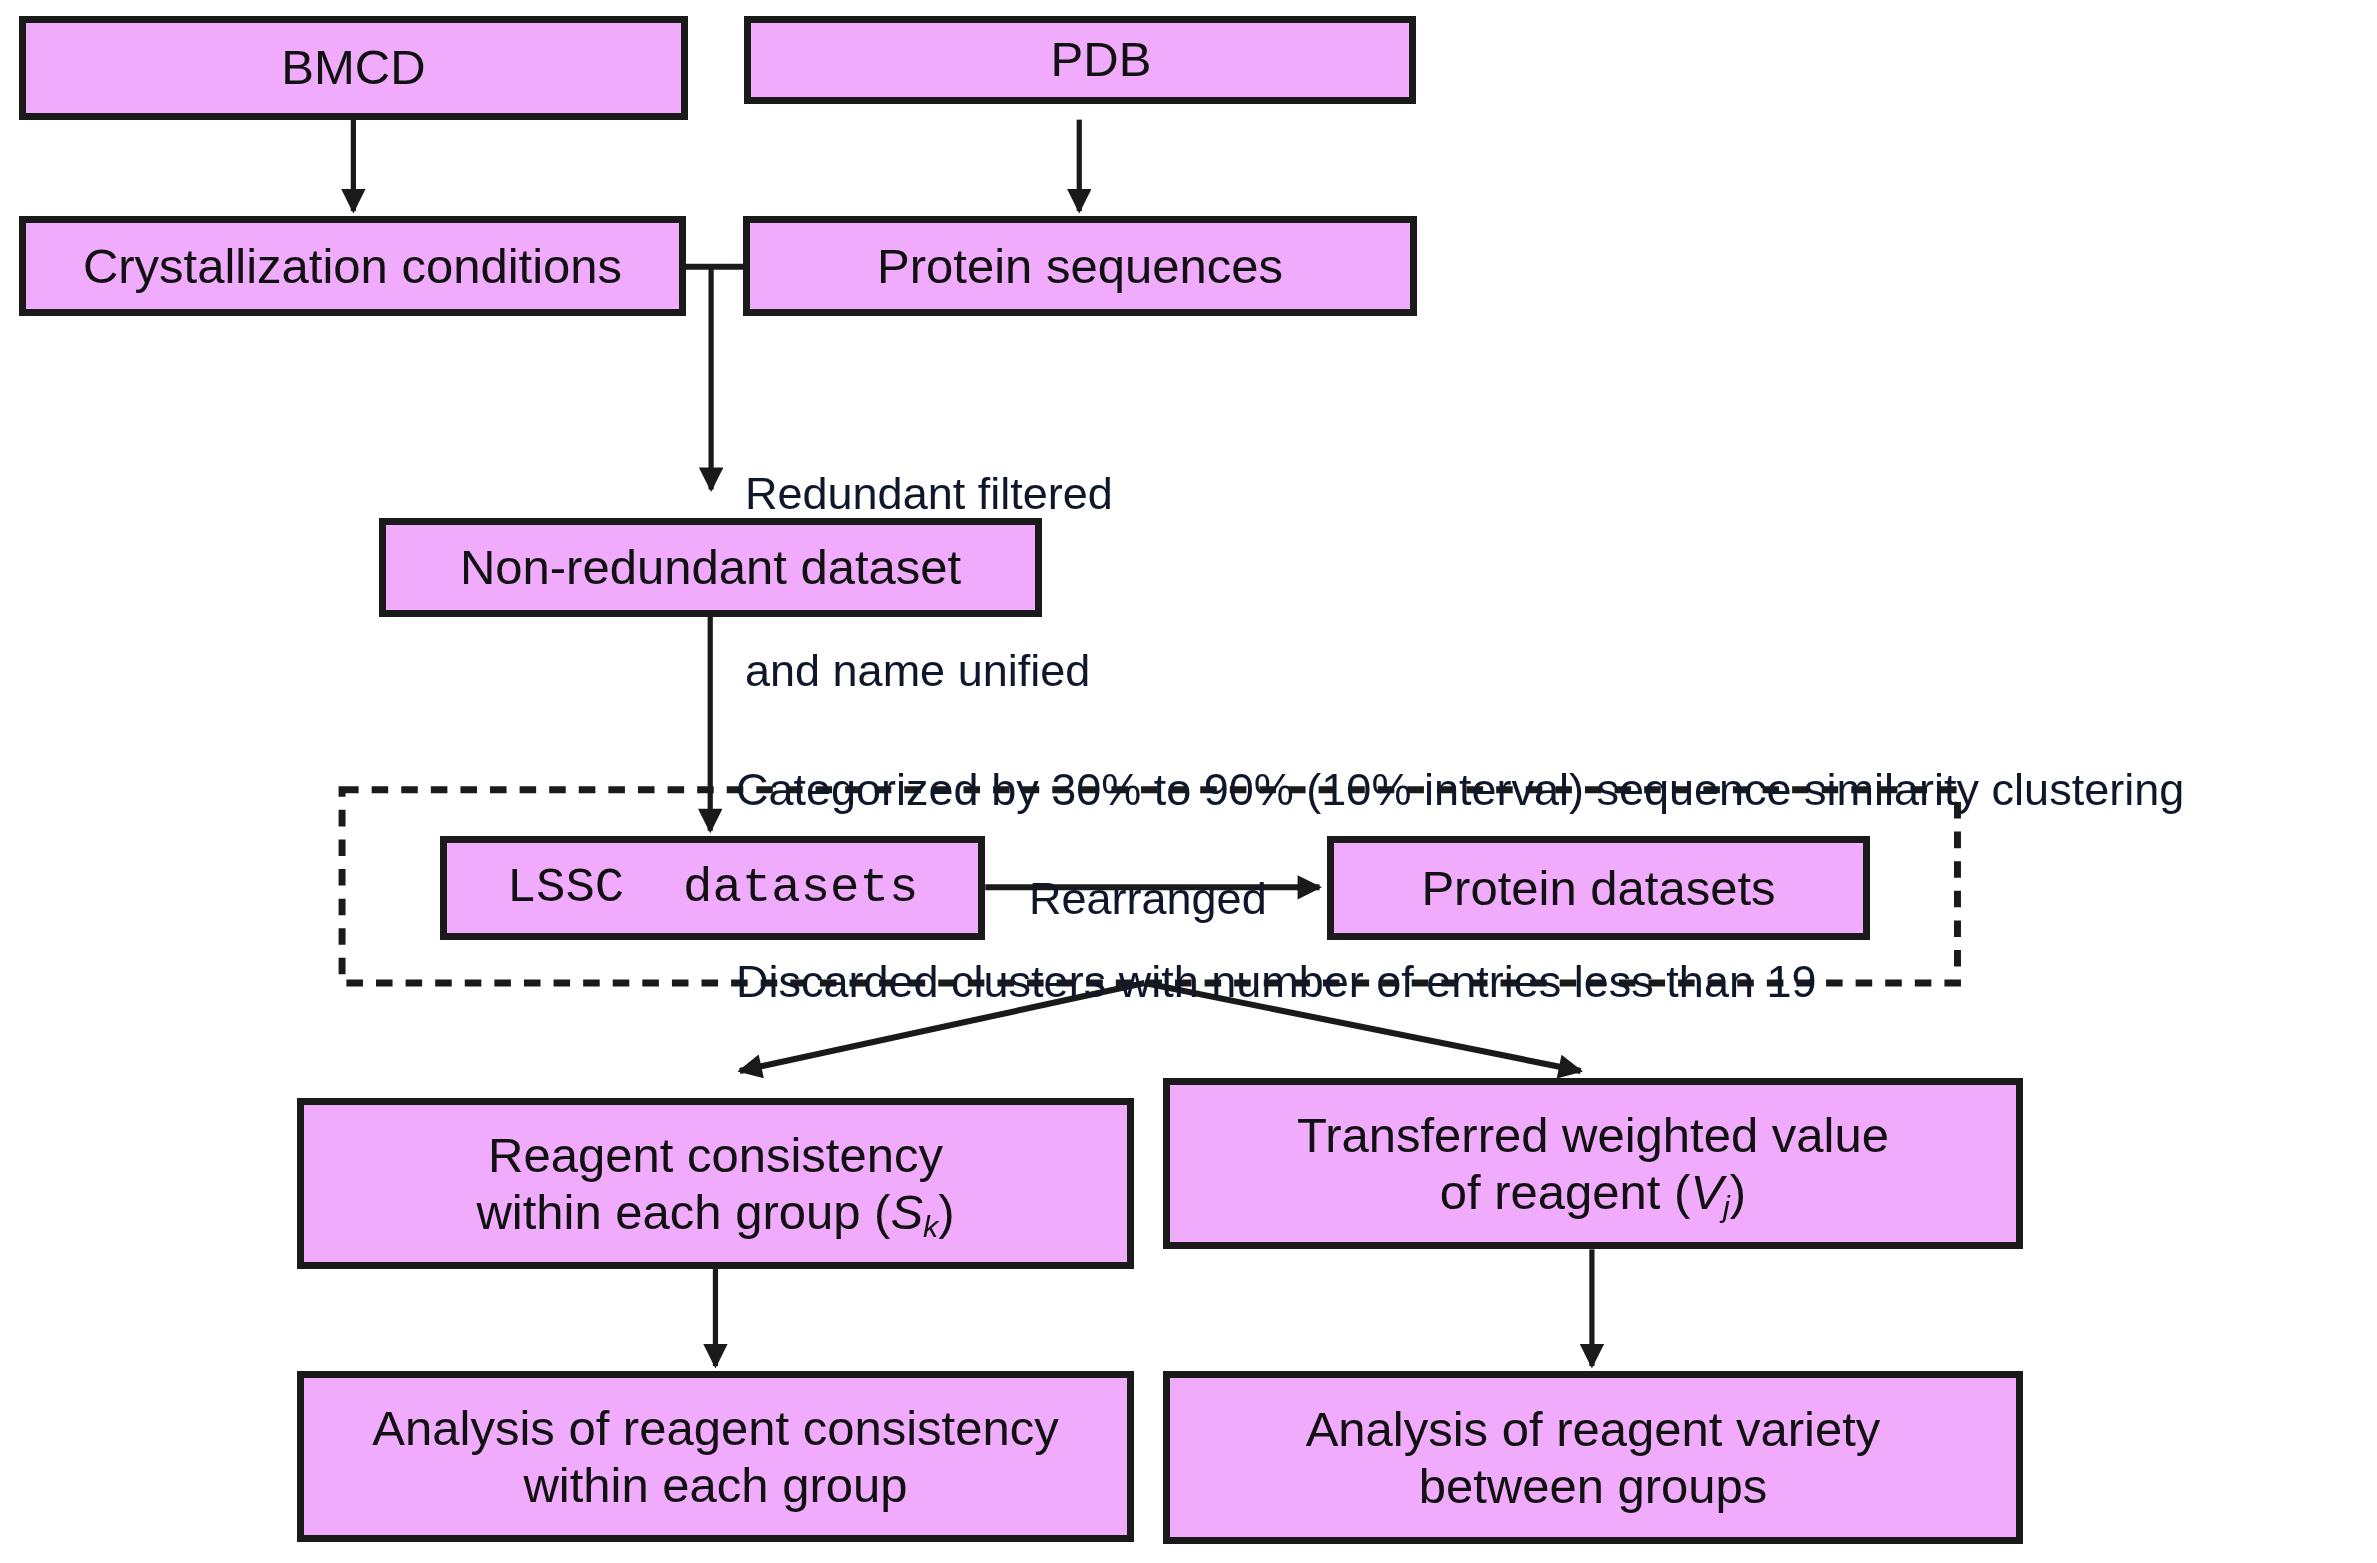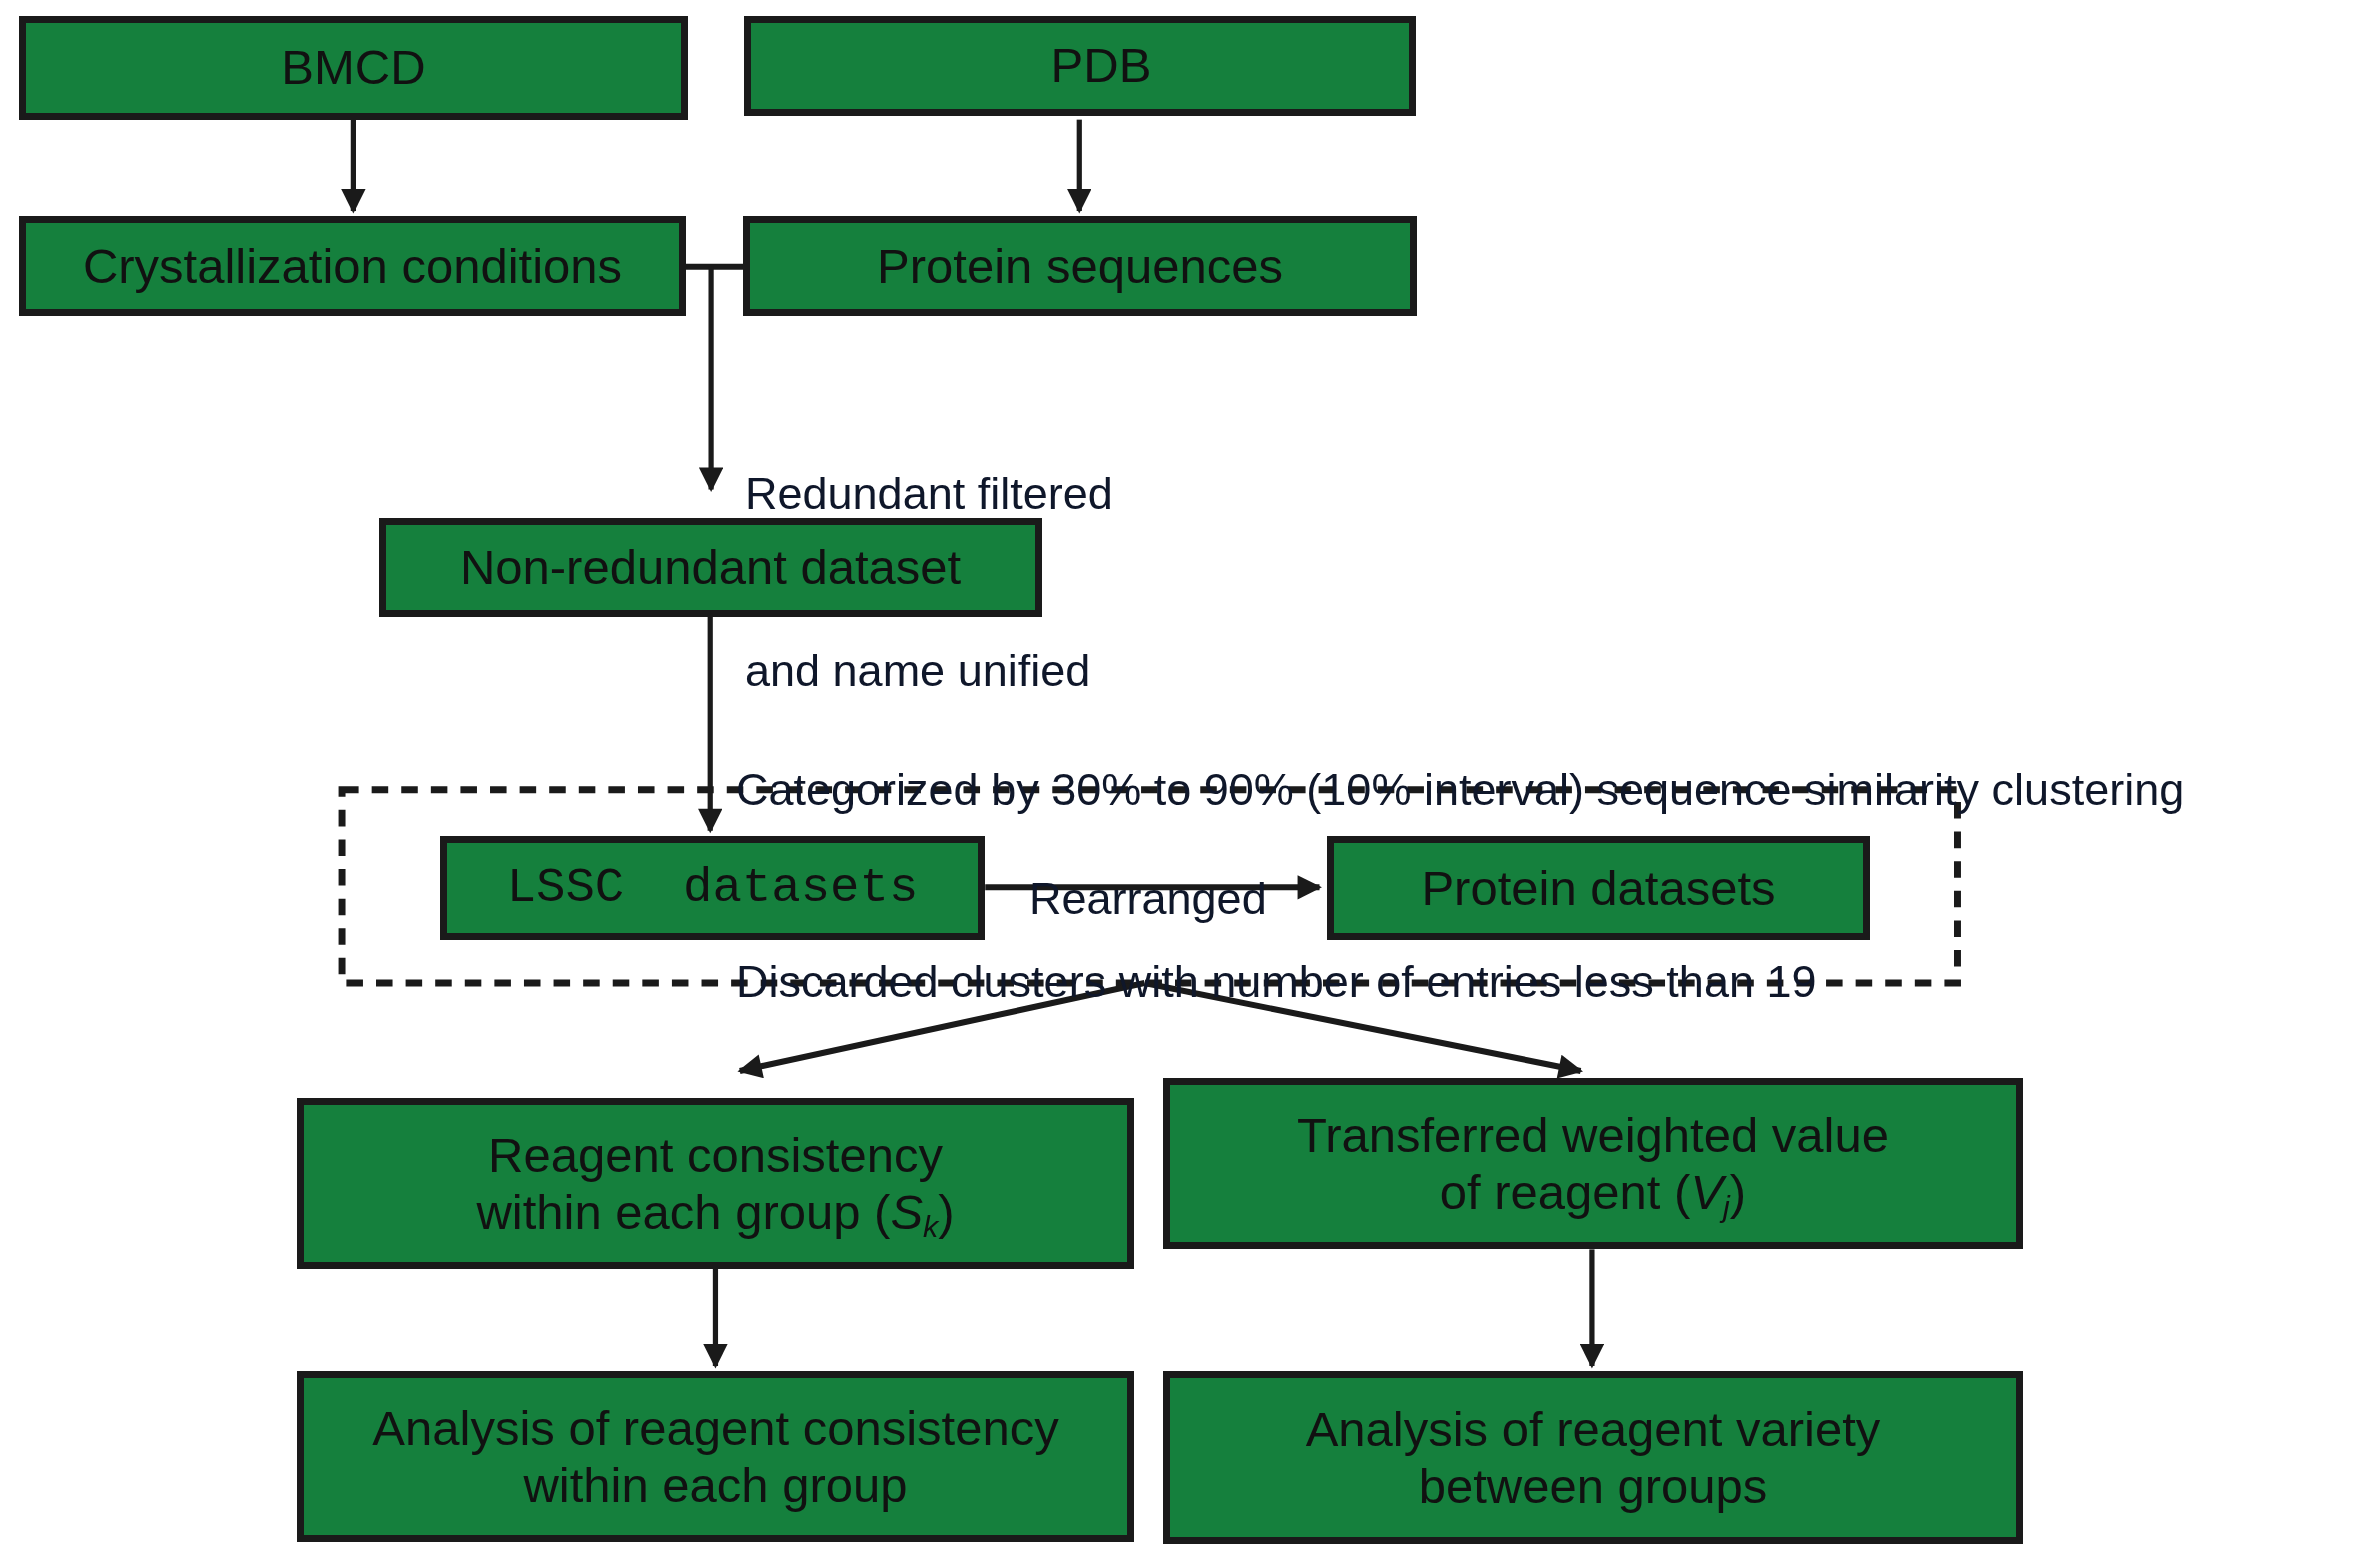--- a/index.html
+++ b/index.html
@@ -19,21 +19,21 @@
   #connectors {
     position: absolute;
     left: 0;
     top: 0;
     width: 2377px;
     height: 1564px;
   }
   .box {
     position: absolute;
     box-sizing: border-box;
-    background: #15803d;
+    background: #f0abfc;
     border: 7px solid #1a1a1a;
     display: flex;
     flex-direction: column;
     align-items: center;
     justify-content: center;
     text-align: center;
     font-size: 49px;
     line-height: 57px;
     white-space: pre;
   }
@@ -46,21 +46,21 @@
   }
   .annotation.wide { line-height: 64px; }
   .mvar { font-style: italic; }
   sub.mvar {
     font-size: 0.62em;
     line-height: 0;
     vertical-align: -0.25em;
   }
   
   #box-bmcd        { left: 19px;   top: 15.7px;   width: 669px; height: 104px; }
-  #box-pdb         { left: 744px;  top: 15.7px;   width: 672px; height: 100px; padding-left: 42px; }
+  #box-pdb         { left: 744px;  top: 15.7px;   width: 672px; height: 88px; padding-left: 42px; }
   #box-cryst       { left: 19px;   top: 216px;  width: 667px; height: 100px; }
   #box-protein     { left: 743px;  top: 216px;  width: 674px; height: 100px; }
   #box-nonred      { left: 379px;  top: 494px;  width: 663px; height: 99px; margin-top: 24px; }
   #box-lssc        { left: 440px;  top: 836px;  width: 545px; height: 104px; font-family: Liberation Mono, monospace; }
   #box-random      { left: 1327px; top: 836px;  width: 543px; height: 104px; }
   #box-reagent     { left: 297px;  top: 1078px; width: 837px; height: 171px; margin-top: 20px; }
   #box-transfer    { left: 1163px; top: 1078px; width: 860px; height: 171px; }
   #box-analysis-c  { left: 297px;  top: 1371px; width: 837px; height: 171px; }
   #box-analysis-v  { left: 1163px; top: 1371px; width: 860px; height: 173px; }
   #ann-redundant   { left: 745px;  top: 346px; }

